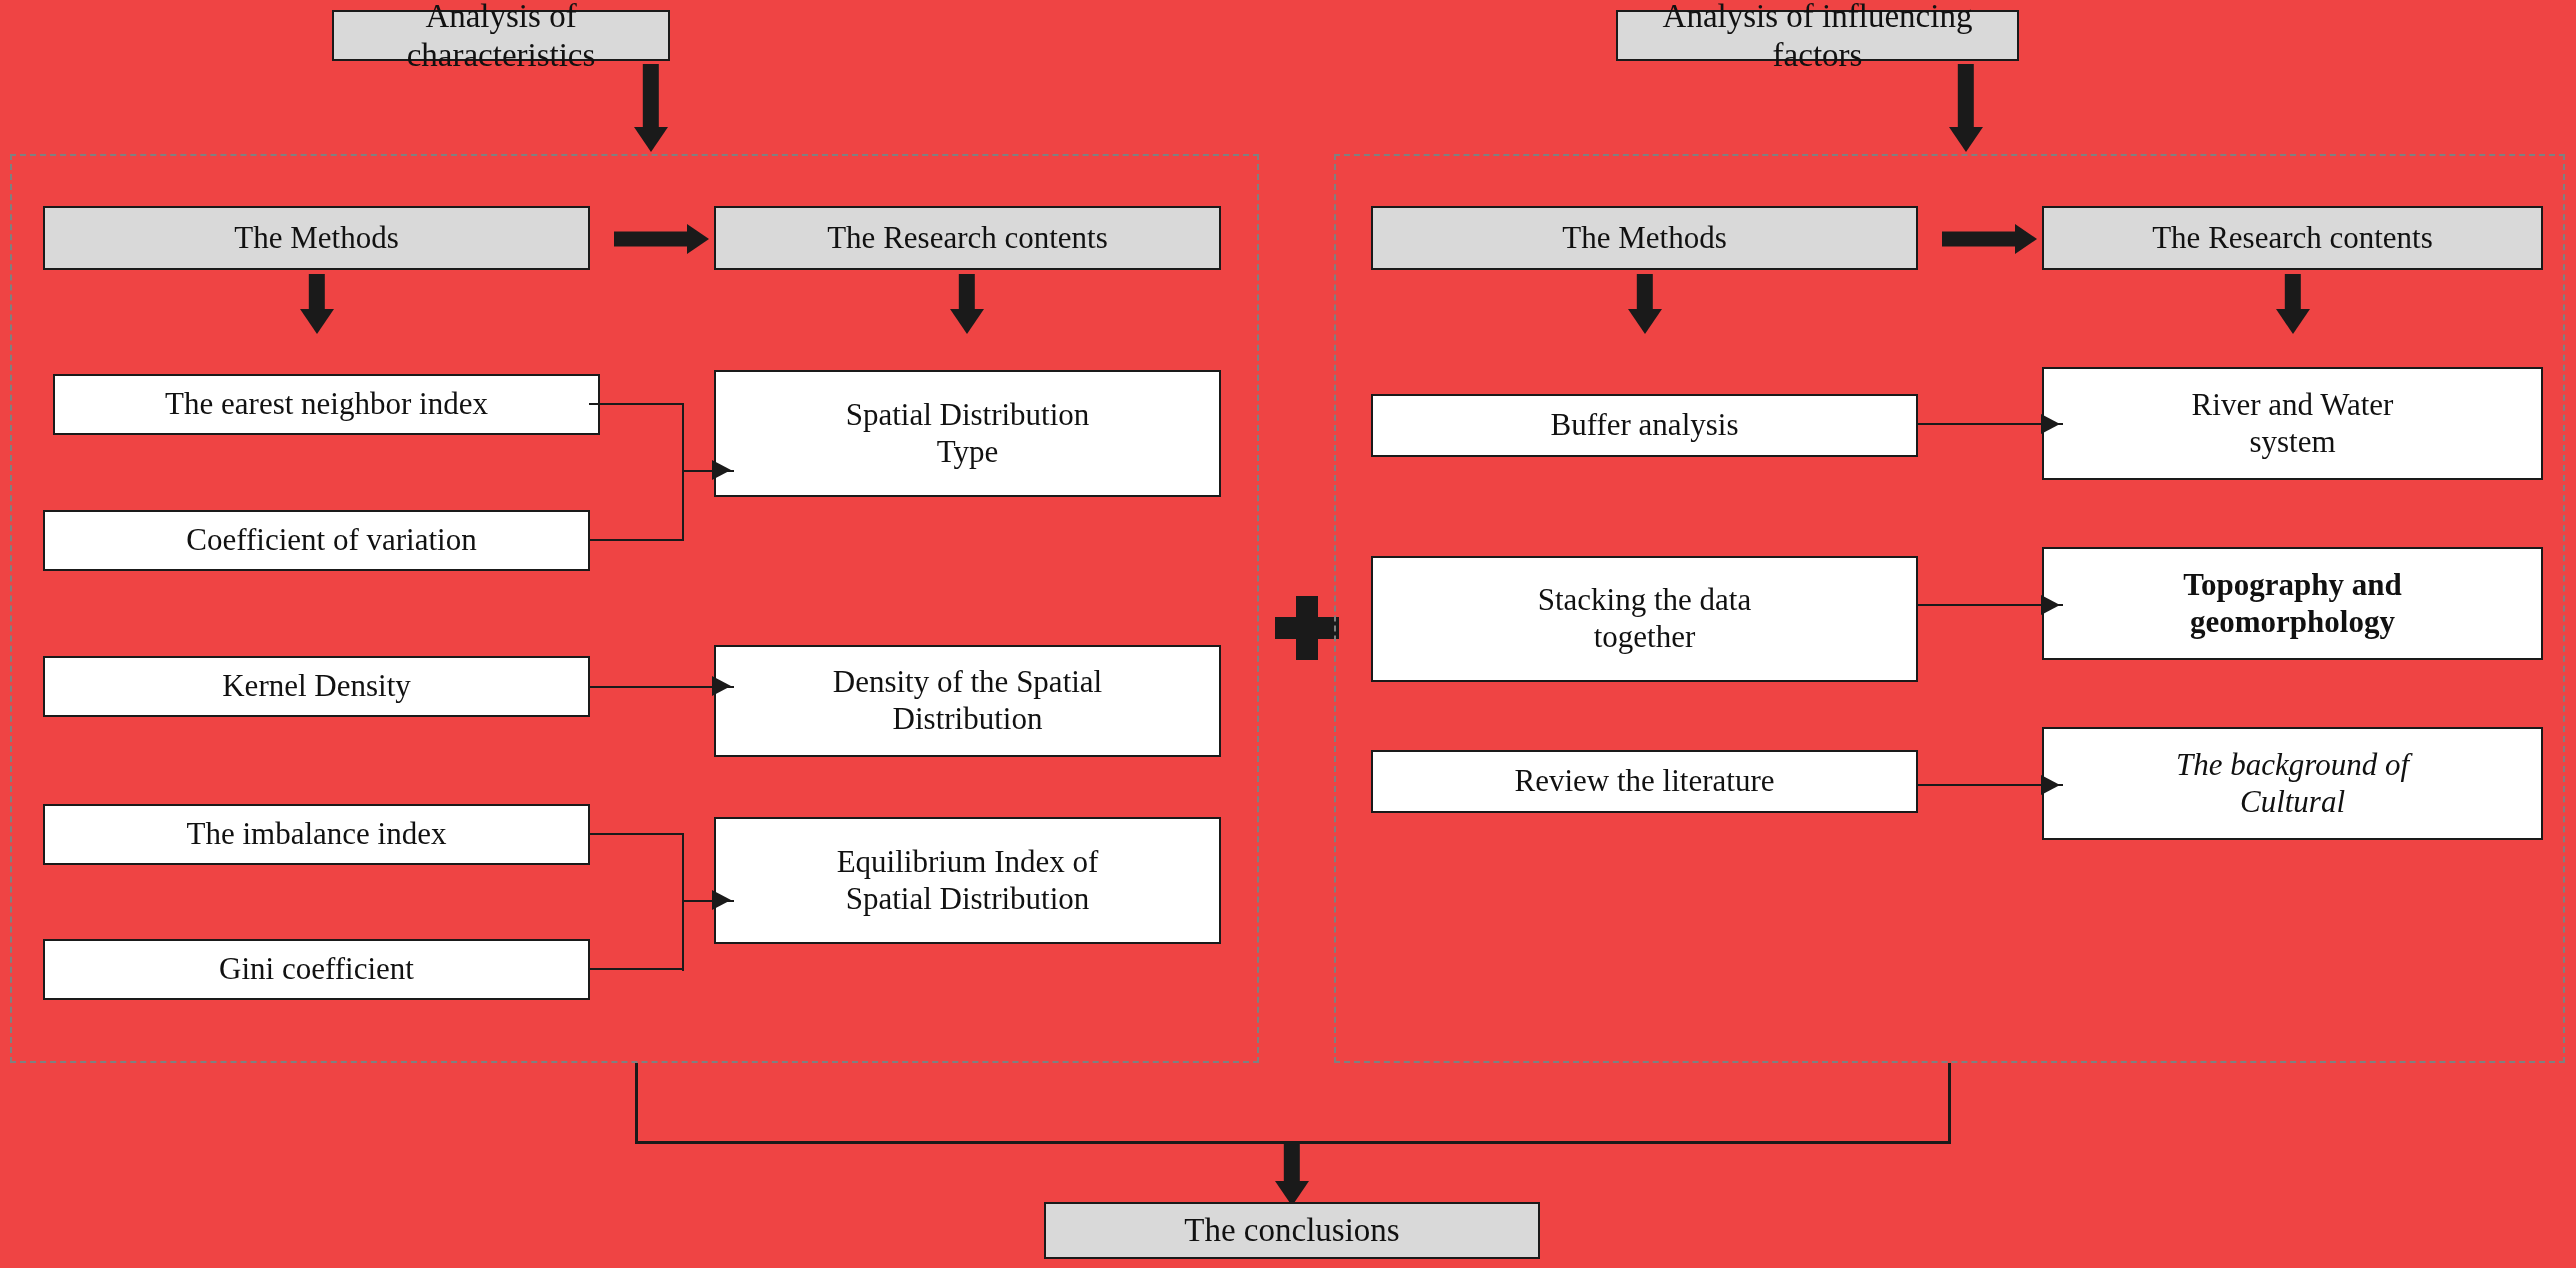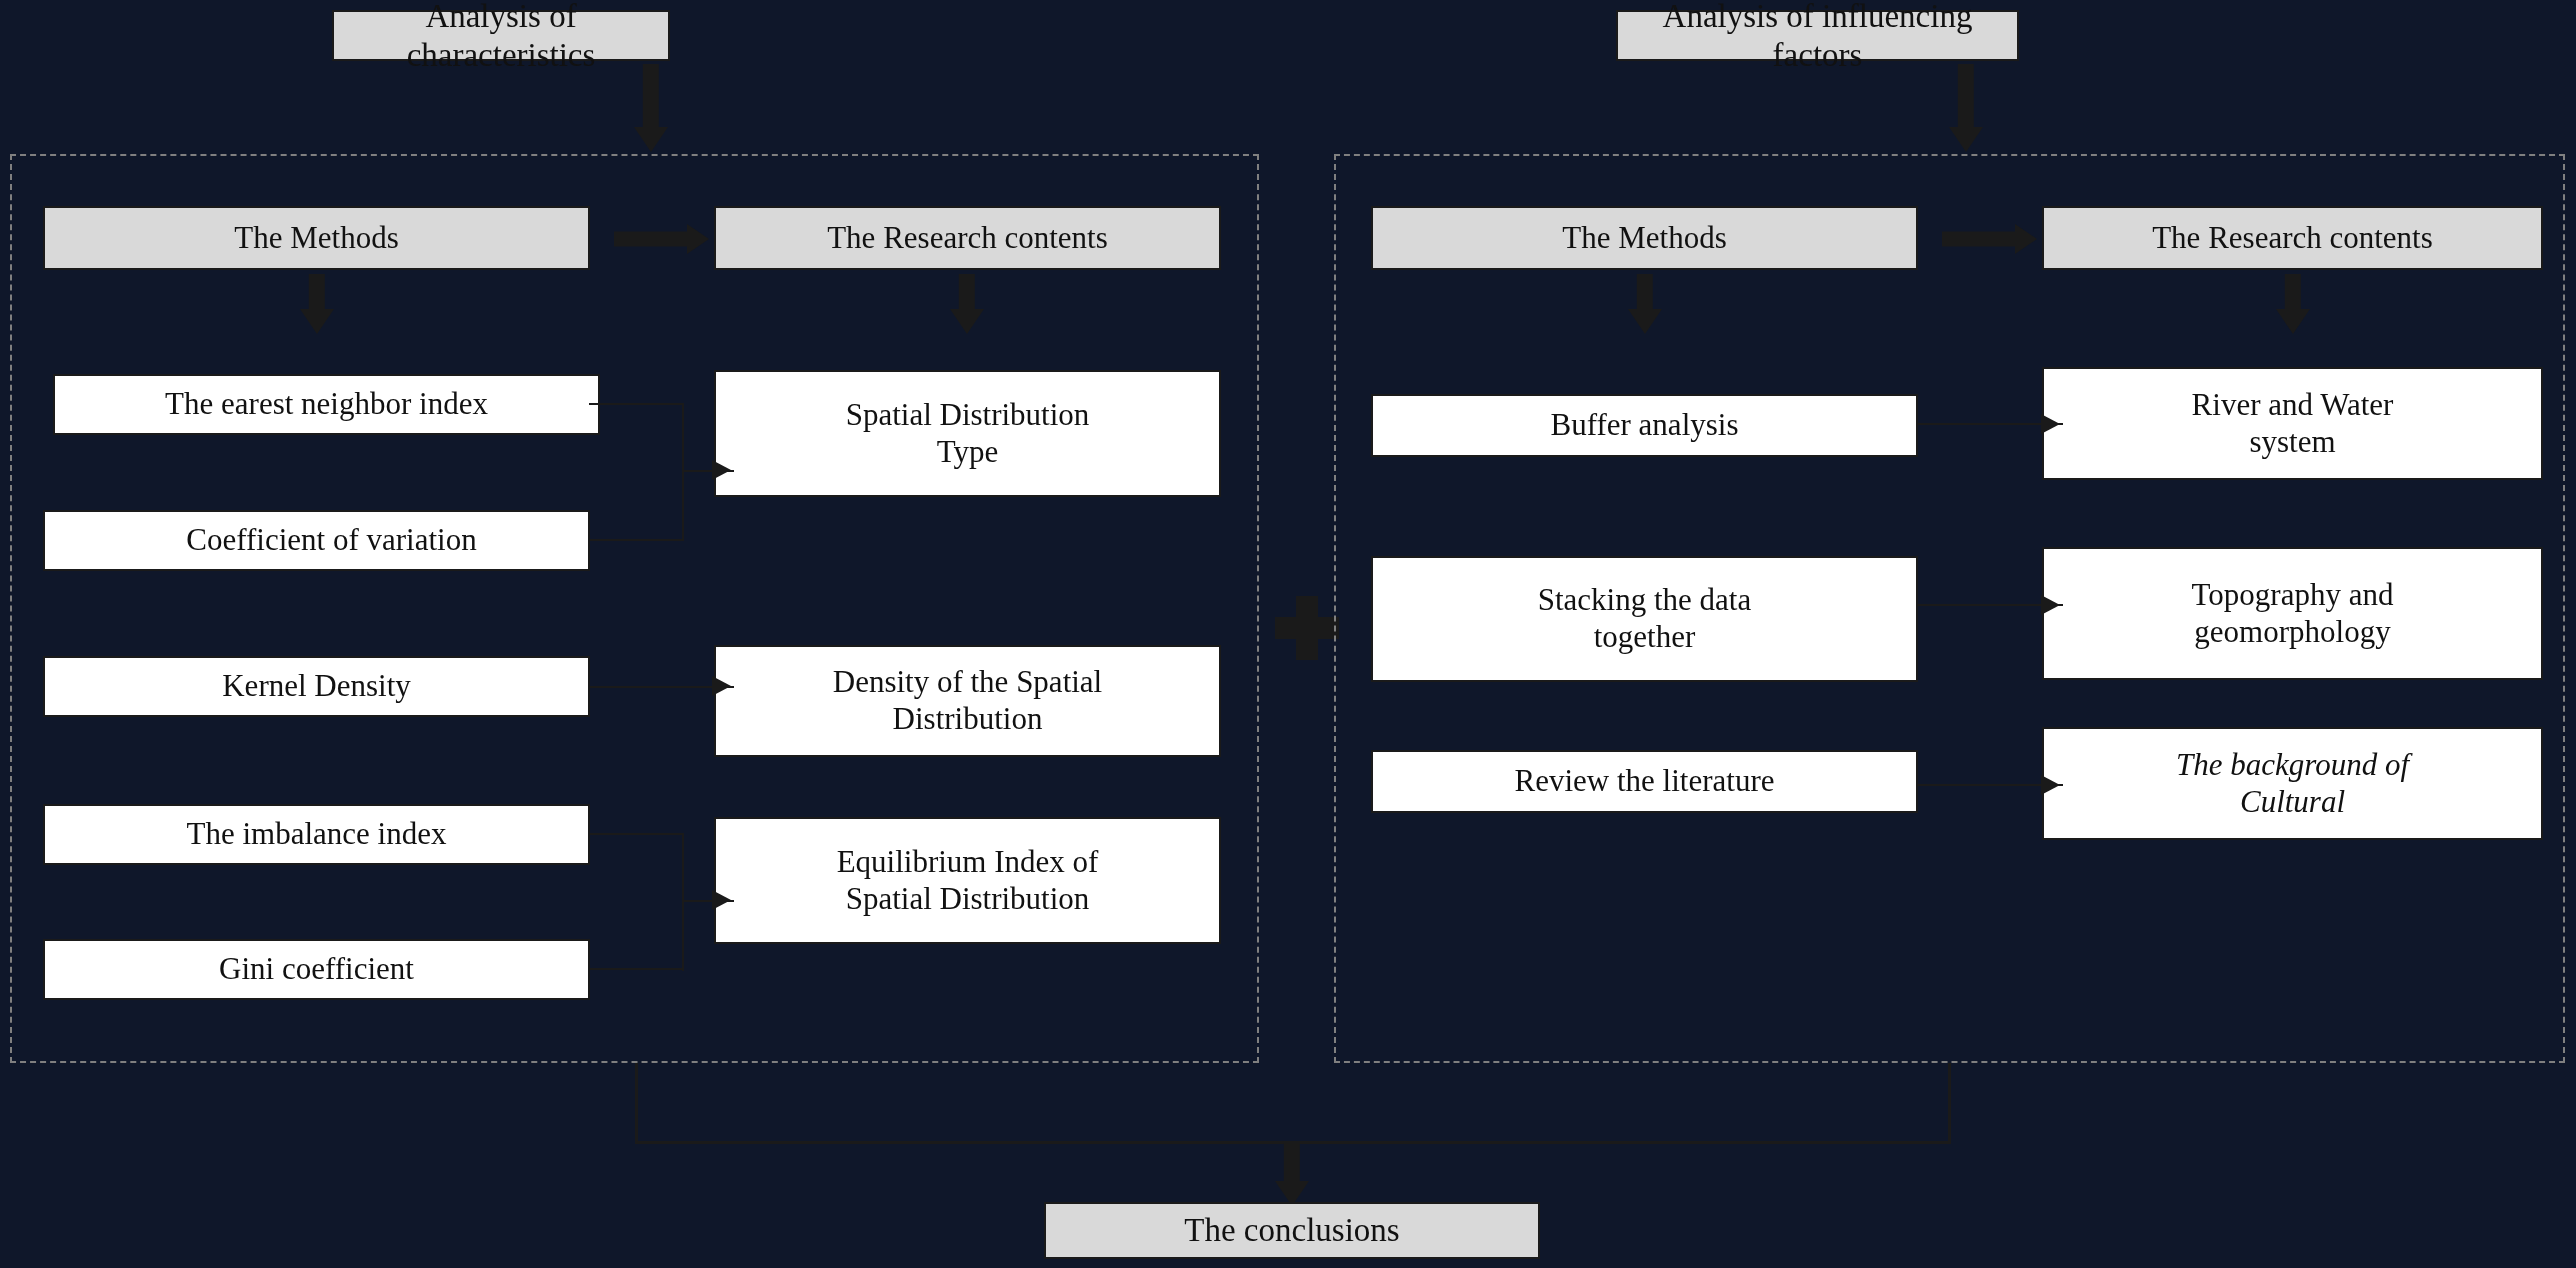--- a/index.html
+++ b/index.html
@@ -7,21 +7,21 @@
     padding: 0;
     background: #ffffff;
   }
   body {
     font-family: "Liberation Serif", "DejaVu Serif", serif;
   }
   #canvas {
     position: relative;
     width: 2576px;
     height: 1269px;
-    background: #0f172a;
+    background: #ef4444;
     overflow: hidden;
   }
 
   
   .node {
     position: absolute;
     box-sizing: border-box;
     display: flex;
     align-items: center;
     justify-content: center;
@@ -268,21 +268,21 @@
 
   <div class="node fs-item" style="left:1371px; top:750px; width:547px; height:63px;">
     <span class="lbl">Review the literature</span>
   </div>
 
   <div class="node fs-content" style="left:2042px; top:367px; width:501px; height:113px;">
     <span class="lbl">River and Water
 system</span>
   </div>
 
-  <div class="node fs-content" style="left:2042px; top:547px; width:501px; height:133px;">
+  <div class="node fs-content" style="left:2042px; top:547px; width:501px; height:113px;font-weight:bold;">
     <span class="lbl">Topography and
 geomorphology</span>
   </div>
 
   <div class="node fs-content" style="left:2042px; top:727px; width:501px; height:113px;font-style:italic;">
     <span class="lbl">The background of
 Cultural</span>
   </div>
 
   <div class="ln ln-h" style="left:1917px; top:423px; width:146px; height:2.2px;"></div>

